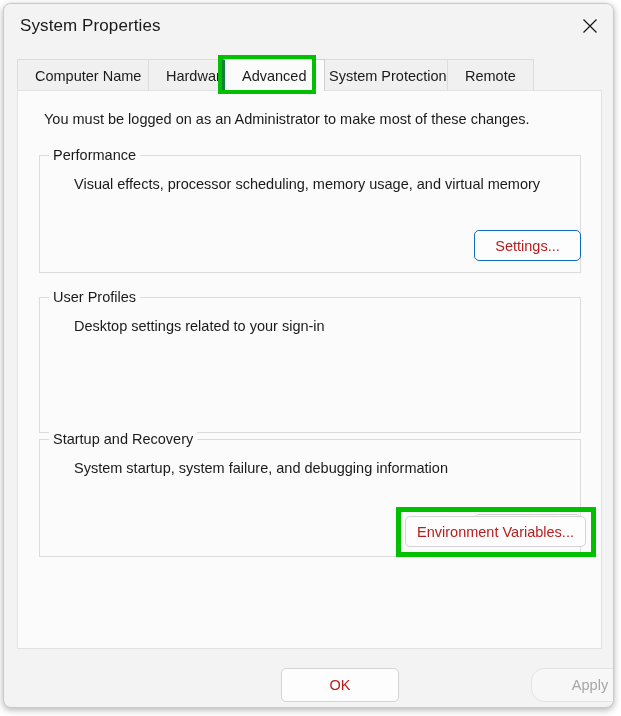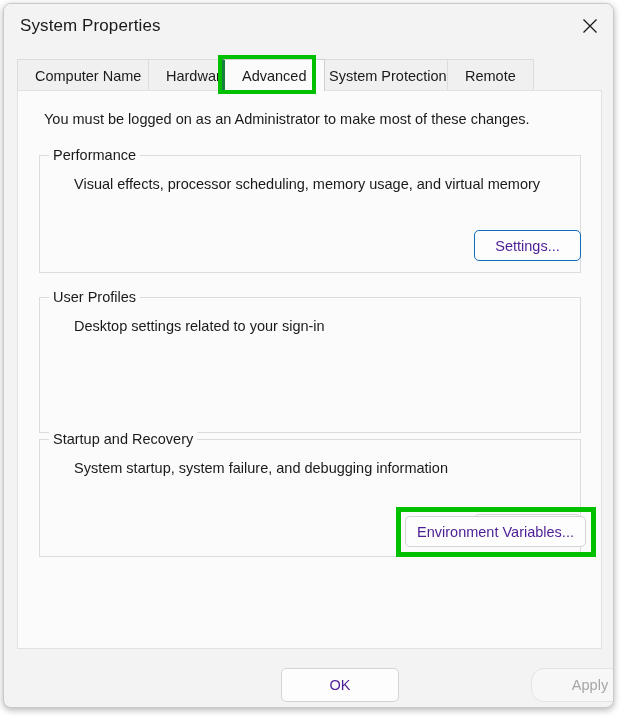--- a/index.html
+++ b/index.html
@@ -180,21 +180,21 @@
   #group-startup     { top: 348px; height: 118px; }
 
   
   .btn {
     position: absolute;
     box-sizing: border-box;
     background: #fdfdfd;
     border: 1px solid #d4d4d4;
     border-radius: 5px;
     font-size: 14.5px;
-    color: #4c1d95;
+    color: #b91c1c;
     font-family: "Liberation Sans", sans-serif;
     display: flex;
     align-items: center;
     justify-content: center;
     white-space: nowrap;
     cursor: default;
     padding: 0;
   }
   .btn.focused {
     border: 1px solid #0f6cbd;

